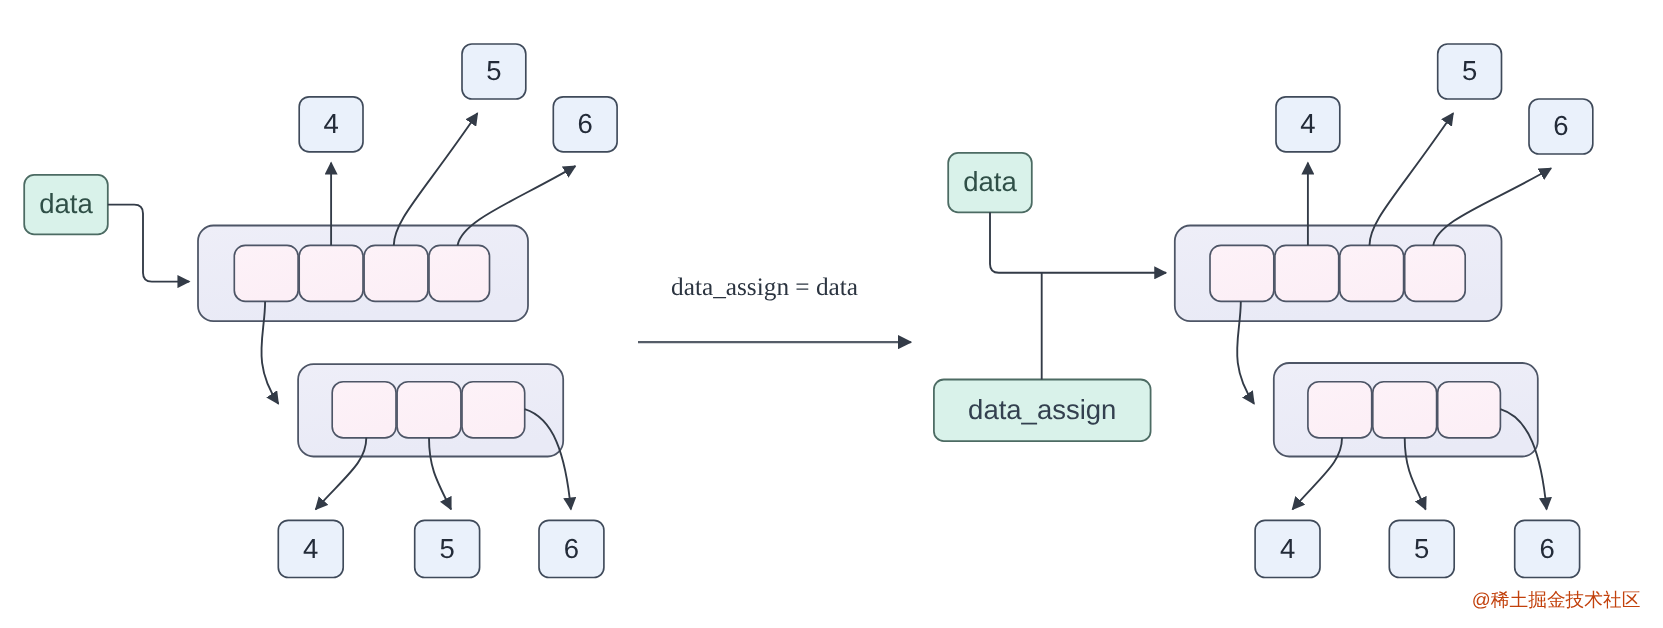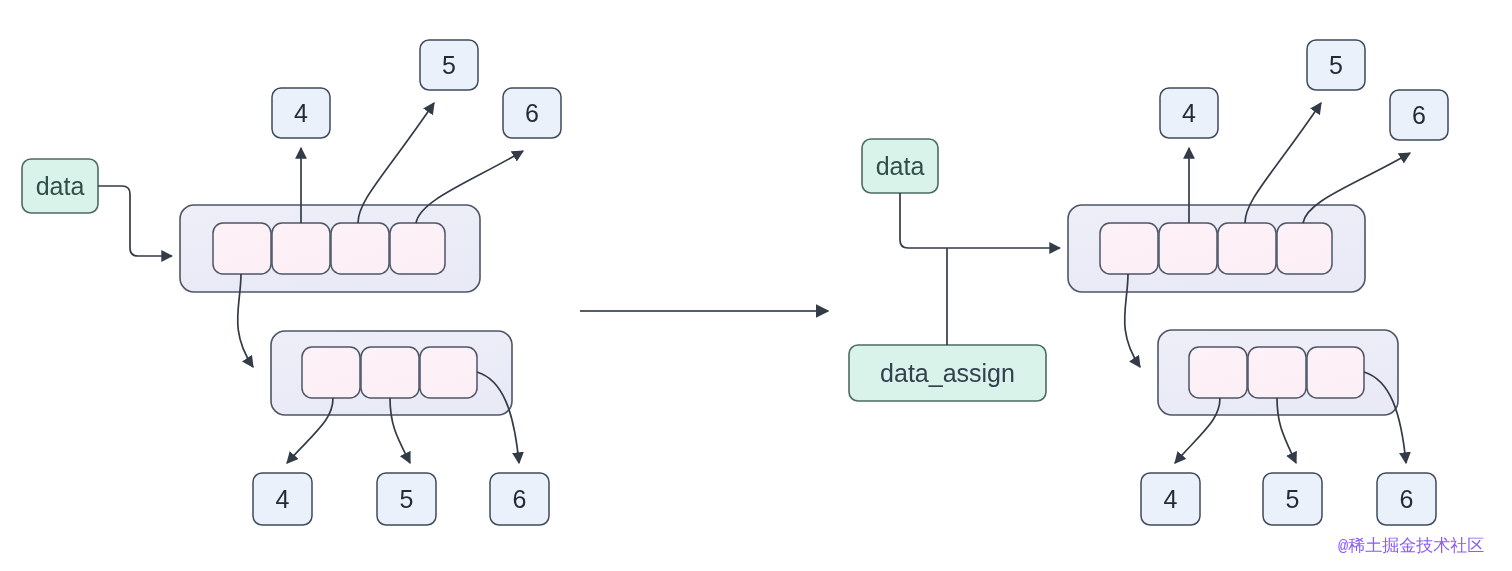--- a/index.html
+++ b/index.html
@@ -49,23 +49,23 @@
   }
   .edge-label {
     position: absolute;
     font-family: "Liberation Serif", serif;
     font-size: 23px;
     color: #2b3440;
     white-space: nowrap;
   }
   .watermark {
     position: absolute;
-    font-family: Liberation Mono, monospace;
+    font-family: Liberation Sans, sans-serif;
     font-size: 17px;
-    color: #8b5cf6;
+    color: #c2410c;
     white-space: nowrap;
   }
 </style>
 </head>
 <body>
 
 <div id="canvas">
 
   <svg class="layer" viewBox="0 0 1512 571" xmlns="http://www.w3.org/2000/svg">
     <defs>
@@ -164,20 +164,21 @@
   <div class="node-text var-text" style="left:22px; top:159px; width:76px; height:54px;">data</div>
 
   <div class="node-text num-text" style="left:272px; top:88px; width:58px; height:50px;">4</div>
   <div class="node-text num-text" style="left:420px; top:40px; width:58px; height:50px;">5</div>
   <div class="node-text num-text" style="left:503px; top:88px; width:58px; height:50px;">6</div>
 
   <div class="node-text num-text" style="left:253px; top:473px; width:59px; height:52px;">4</div>
   <div class="node-text num-text" style="left:377px; top:473px; width:59px; height:52px;">5</div>
   <div class="node-text num-text" style="left:490px; top:473px; width:59px; height:52px;">6</div>
 
+  <div class="edge-label" style="left:610px; top:248px;">data_assign = data</div>
 
   <div class="node-text var-text" style="left:862px; top:139px; width:76px; height:54px;">data</div>
   <div class="node-text serif-text" style="left:849px; top:345px; width:197px; height:56px;">data_assign</div>
 
   <div class="node-text num-text" style="left:1160px; top:88px; width:58px; height:50px;">4</div>
   <div class="node-text num-text" style="left:1307px; top:40px; width:58px; height:50px;">5</div>
   <div class="node-text num-text" style="left:1390px; top:90px; width:58px; height:50px;">6</div>
 
   <div class="node-text num-text" style="left:1141px; top:473px; width:59px; height:52px;">4</div>
   <div class="node-text num-text" style="left:1263px; top:473px; width:59px; height:52px;">5</div>

